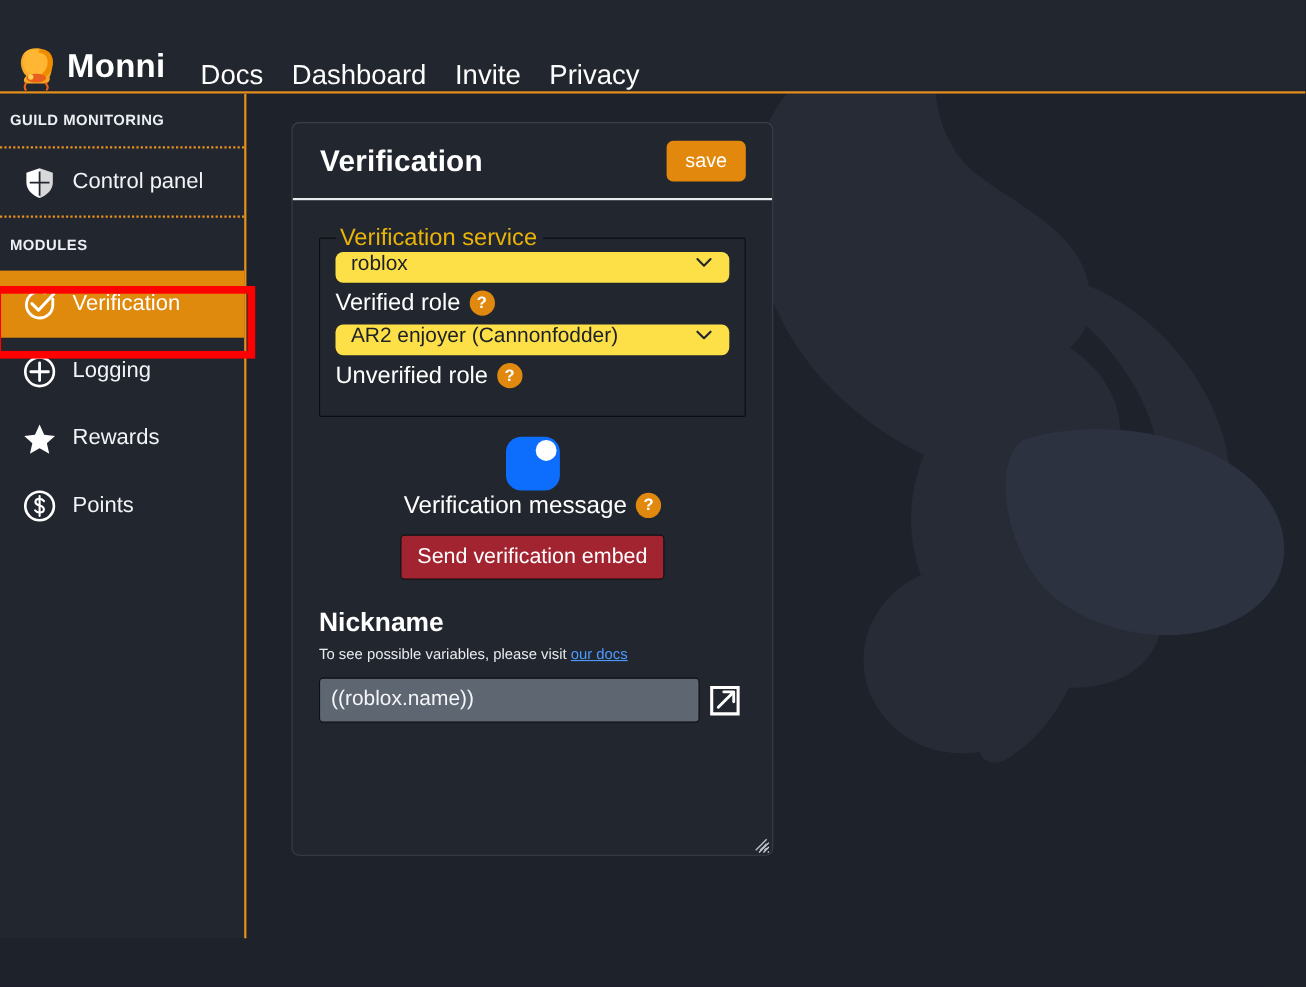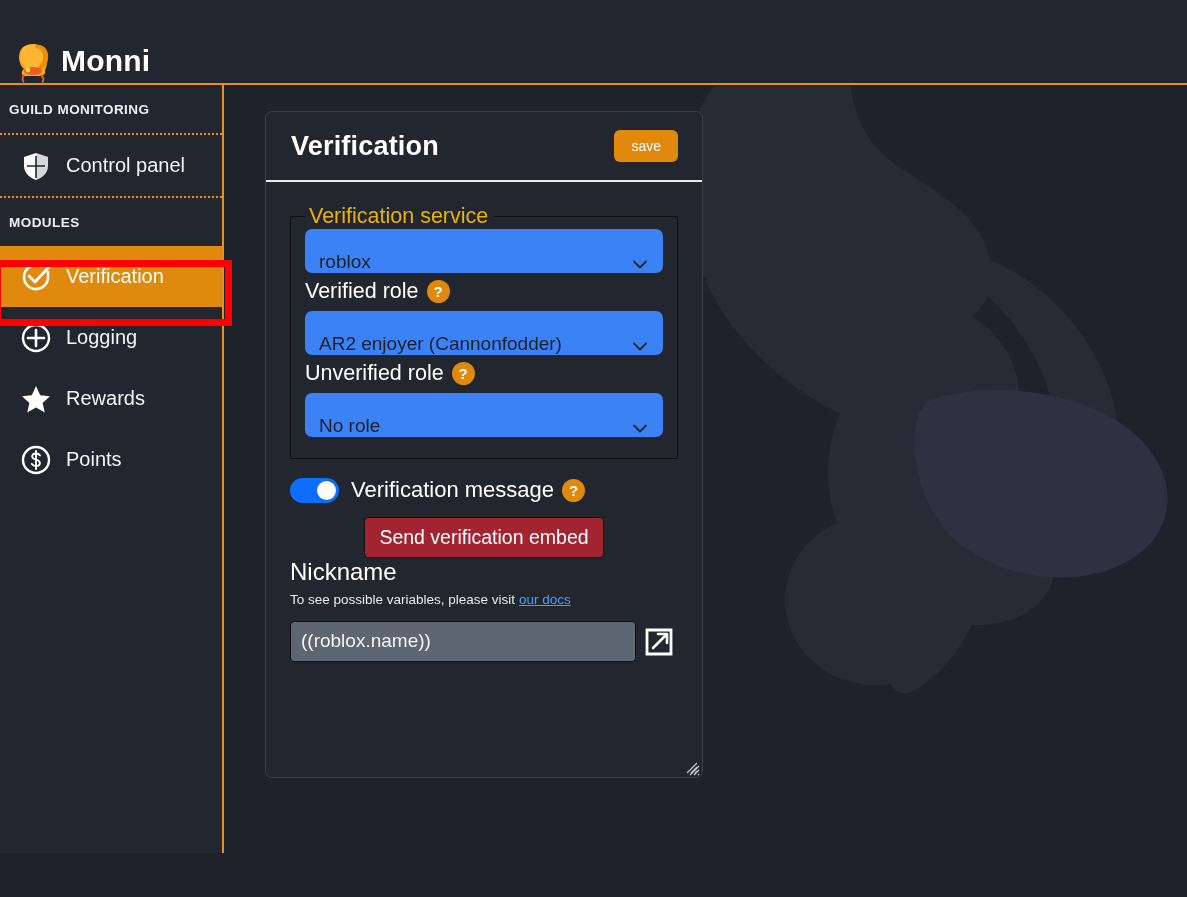--- a/index.html
+++ b/index.html
@@ -129,21 +129,21 @@
     color: #ffffff;
     font-size: 27px;
     font-weight: 700;
     letter-spacing: .2px;
   }
   .save-btn {
     background: #e2890d;
     color: #ffffff;
     border: none;
     border-radius: 6px;
-    font-size: 14px;
+    font-size: 18px;
     padding: 8px 17px;
     cursor: pointer;
     font-family: "Liberation Sans", sans-serif;
   }
   .card-body { padding: 22px 24px 0 24px; }
 
   
   fieldset.svc {
     border: 1px solid #0c0d10;
     margin: 0;
@@ -170,41 +170,41 @@
     color: #ffffff;
     font-size: 15px;
     font-weight: bold;
     display: inline-flex;
     align-items: center; justify-content: center;
     cursor: pointer;
     flex: 0 0 23px;
   }
   .select-box {
     position: relative;
-    background: #3b82f6;
+    background: #fde047;
     border-radius: 7px;
-    height: 44px;
-    display: flex; align-items: flex-end;
+    height: 28px;
+    display: flex; align-items: flex-start;
     padding: 0 14px;
     cursor: pointer;
     margin-bottom: 4px;
   }
   .select-box .val {
     color: #1d2026;
     font-size: 19px;
     flex: 1 1 auto;
     overflow: hidden; white-space: nowrap;
   }
   .chev { width: 18px; height: 18px; flex: 0 0 18px; }
 
   
   .toggle-row {
     display: flex; align-items: center;
-    gap: 12px;
     margin-top: 18px;
+    flex-direction: column;
   }
   .toggle {
     width: 49px; height: 25px;
     border-radius: 14px;
     background: #0d6efd;
     position: relative;
     cursor: pointer;
     flex: 0 0 49px;
   }
   .toggle .knob {
@@ -230,21 +230,22 @@
     padding: 8px 14px;
     cursor: pointer;
     font-family: "Liberation Sans", sans-serif;
     text-align: center;
   }
 
   
   .nick-title {
     color: #ffffff;
     font-size: 24px;
-    font-weight: 400;
+    font-weight: 700;
+    margin-top: 26px;
   }
   .nick-sub {
     color: #e8eaee;
     font-size: 13.5px;
     margin-top: 6px;
   }
   .nick-sub a {
     color: #4d9bff;
     text-decoration: underline;
     cursor: pointer;
@@ -313,20 +314,26 @@
         <path d="M8 9 C4 14 4 22 8 28 L10 30 C7 32 7 36 10 37 L26 37 C30 37 32 34 31 31 C34 26 34 16 30 10 C26 4 14 3 8 9 Z" fill="#f5a623"></path>
         <path d="M10 8 C6 13 6 21 10 27 C13 31 20 32 25 30 C30 28 32 20 30 13 C28 7 18 3 10 8 Z" fill="#ffb733"></path>
         <path d="M22 6 C28 5 33 9 34 15 C35 22 32 28 27 31 C25 32 23 30 24 28 C28 25 30 20 29 15 C28 11 25 9 21 9 Z" fill="#f08c00"></path>
         <ellipse cx="19" cy="32" rx="9" ry="4" fill="#e8601c"></ellipse>
         <path d="M10 36 C8 39 8 42 10 43" stroke="#e8601c" stroke-width="2" fill="none"></path>
         <path d="M27 36 C30 39 30 42 28 43" stroke="#e8601c" stroke-width="2" fill="none"></path>
         <circle cx="14" cy="31" r="2.4" fill="#fdd35a"></circle>
       </svg>
       <span class="brand-name">Monni</span>
     </div>
+    <div class="nav-links">
+      <a class="nav-link">Docs</a>
+      <a class="nav-link">Dashboard</a>
+      <a class="nav-link">Invite</a>
+      <a class="nav-link">Privacy</a>
+    </div>
   </div>
 
   <div class="sidebar">
 
     <div class="side-heading">GUILD MONITORING</div>
 
     <div class="side-sep"></div>
 
     <div class="side-item">
       <svg class="ico" viewBox="0 0 32 32" xmlns="http://www.w3.org/2000/svg">
@@ -407,26 +414,20 @@
         <div class="select-box">
           <span class="val">AR2 enjoyer (Cannonfodder)</span>
           <svg class="chev" viewBox="0 0 18 18" xmlns="http://www.w3.org/2000/svg">
             <path d="M3 6.5 L9 12.5 L15 6.5" fill="none" stroke="#23262c" stroke-width="1.9" stroke-linecap="round" stroke-linejoin="round"></path>
           </svg>
         </div>
 
         <div class="field-label">
           <span>Unverified role</span>
           <span class="help-badge">?</span>
-        </div>
-        <div class="select-box">
-          <span class="val">No role</span>
-          <svg class="chev" viewBox="0 0 18 18" xmlns="http://www.w3.org/2000/svg">
-            <path d="M3 6.5 L9 12.5 L15 6.5" fill="none" stroke="#23262c" stroke-width="1.9" stroke-linecap="round" stroke-linejoin="round"></path>
-          </svg>
         </div>
       </fieldset>
 
       <div class="toggle-row">
         <div class="toggle">
           <div class="knob"></div>
         </div>
         <div class="toggle-label">
           <span>Verification message</span>
           <span class="help-badge">?</span>

